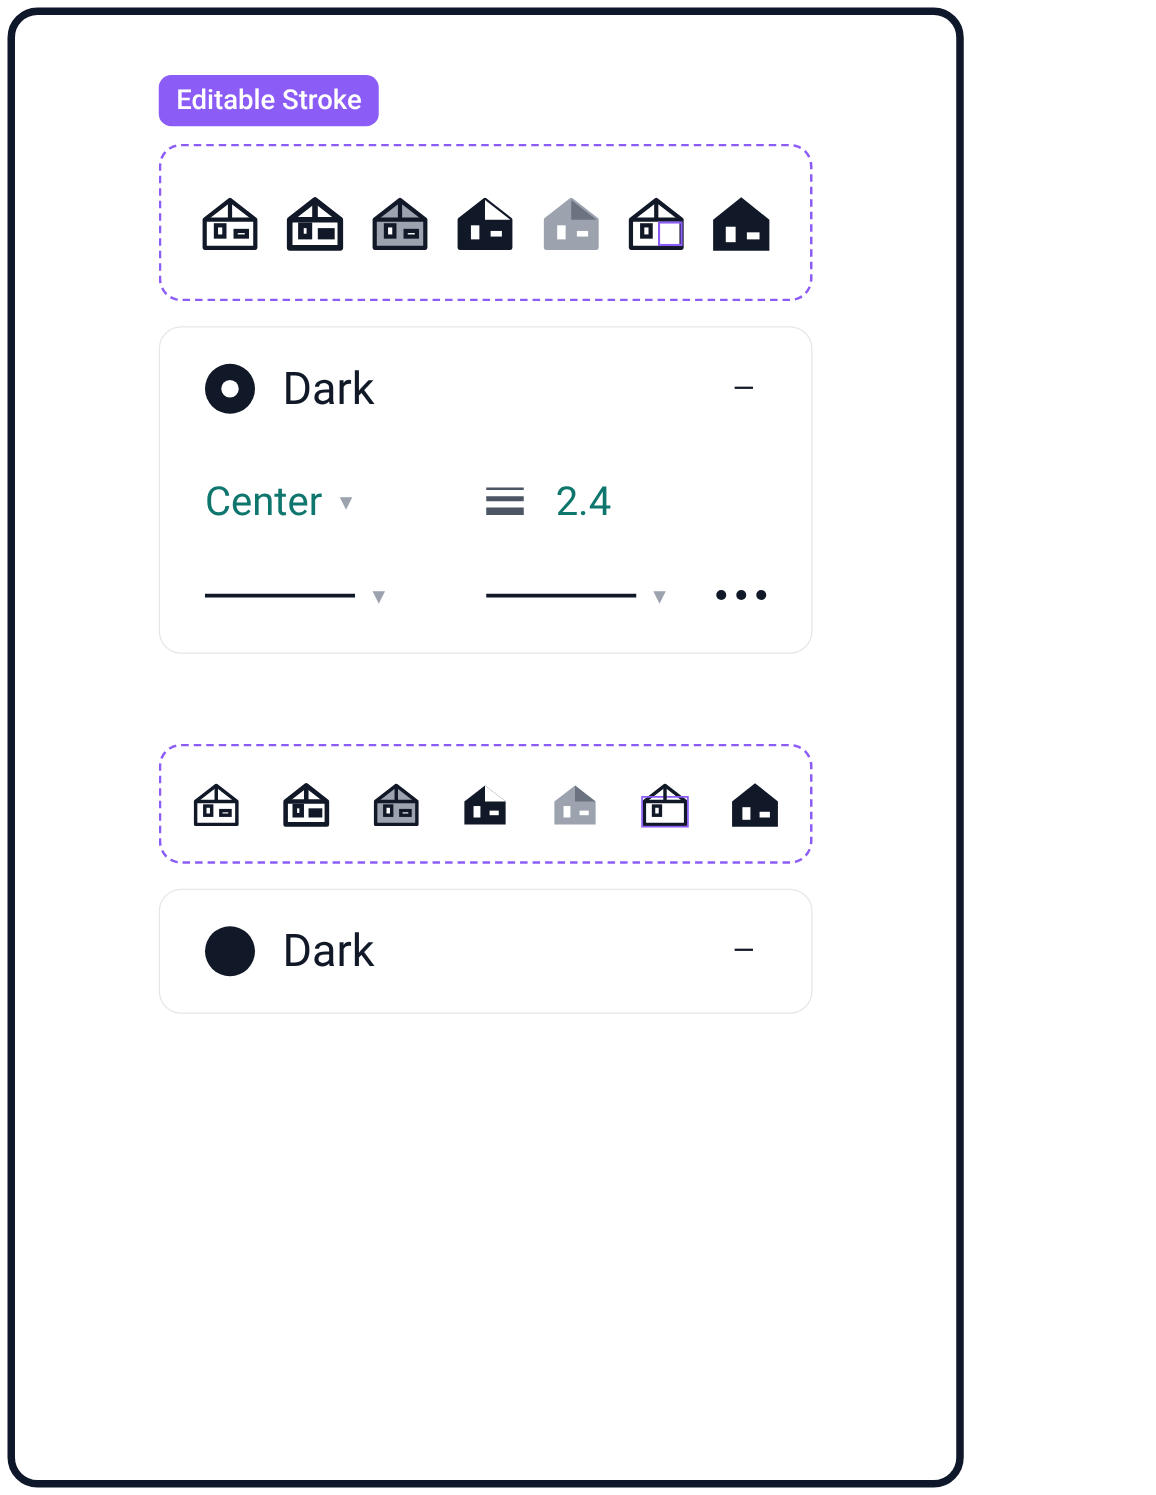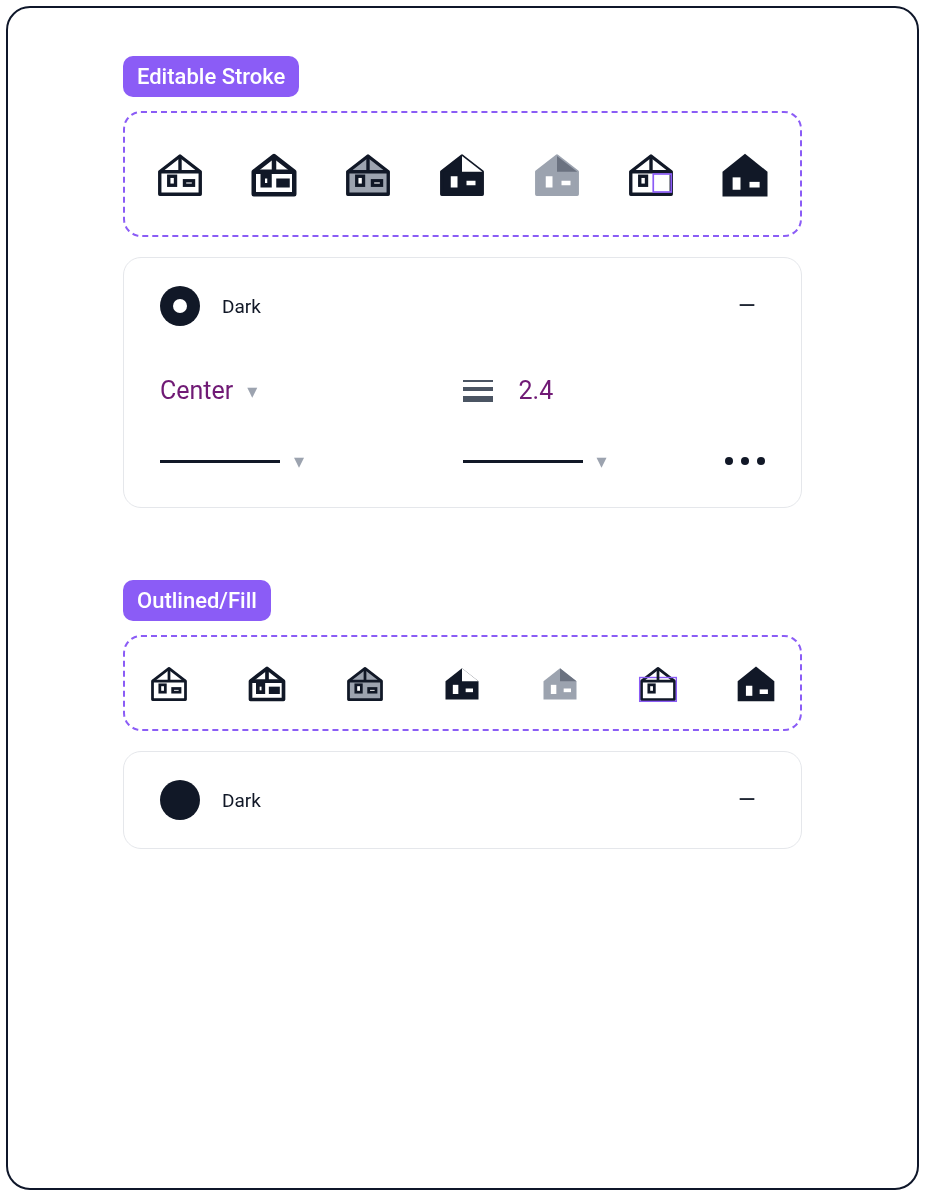--- a/index.html
+++ b/index.html
@@ -3,25 +3,25 @@
 <meta charset="utf-8">
 <style>
   * { box-sizing: border-box; margin: 0; padding: 0; }
   body {
     font-family: -apple-system, BlinkMacSystemFont, "Segoe UI", Roboto, Helvetica, Arial, sans-serif;
     background: #fff;
     width: 925px;
     height: 1196px;
   }
   .frame {
-    border: 2px solid #0f172a;
+    border: 6px solid #0f172a;
     border-radius: 24px;
     margin: 6px;
     padding: 48px 115px 48px 115px;
-    width: 913px;
+    width: 765px;
     height: 1184px;
   }
   .section { margin-bottom: 72px; }
   .tag {
     display: inline-block;
     background: #8b5cf6;
     color: #fff;
     font-size: 22px;
     font-weight: 500;
     padding: 8px 14px;
@@ -54,33 +54,33 @@
   .swatch-ring {
     width: 40px; height: 40px; border-radius: 50%;
     background: #111827;
     display:flex; align-items:center; justify-content:center;
     margin-right: 22px;
   }
   .swatch-ring .hole { width: 14px; height: 14px; border-radius:50%; background:#fff; }
   .swatch-solid {
     width: 40px; height: 40px; border-radius:50%; background:#111827; margin-right:22px;
   }
-  .label { font-size: 19px; color:#111827; }
+  .label { font-size: 36px; color:#111827; }
   .label.muted { color:#9ca3af; font-weight:600; }
   .spacer { flex: 1; }
   .minus, .plus {
     font-size: 36px; color:#111827; font-weight:300; line-height:1;
     width: 36px; text-align:center;
   }
   .plus { font-weight:400; color:#6b7280; }
   .controls-row {
     display:flex; align-items:center; padding: 22px 36px;
   }
   .ctrl-group { display:flex; align-items:center; gap:14px; }
-  .ctrl-text { font-size:25px; color:#701a75; }
+  .ctrl-text { font-size:32px; color:#0f766e; }
   .chev { color:#9ca3af; font-size:20px; }
   .stroke-weight-icon { display:flex; flex-direction:column; gap:5px; margin-right:12px; }
   .stroke-weight-icon div { width:30px; background:#4b5563; }
   .sw1 { height:2px; }
   .sw2 { height:4px; }
   .sw3 { height:6px; }
   .line-swatch {
     width: 120px; height: 0; border-top: 3px solid #111827;
   }
   .dots { display:flex; gap:8px; }
@@ -190,21 +190,20 @@
         <div class="dots">
             <div></div>
             <div></div>
             <div></div>
           </div>
       </div>
     </div>
   </div>
 
   <div class="section">
-    <div class="tag">Outlined/Fill</div>
 
     <div class="dashed-box small">
       <div class="icon-slot">
         <svg viewBox="0 0 48 48" width="44" height="44">
             <path d="M6 22 L24 8 L42 22 V42 H6 Z" fill="none" stroke="#111827" stroke-width="3" stroke-linejoin="round"></path>
             <path d="M24 8 V22 M6 22 H42" stroke="#111827" stroke-width="3"></path>
             <rect x="14" y="26" width="6" height="8" fill="none" stroke="#111827" stroke-width="3"></rect>
             <rect x="28" y="30" width="8" height="4" fill="none" stroke="#111827" stroke-width="3"></rect>
           </svg>
       </div>

